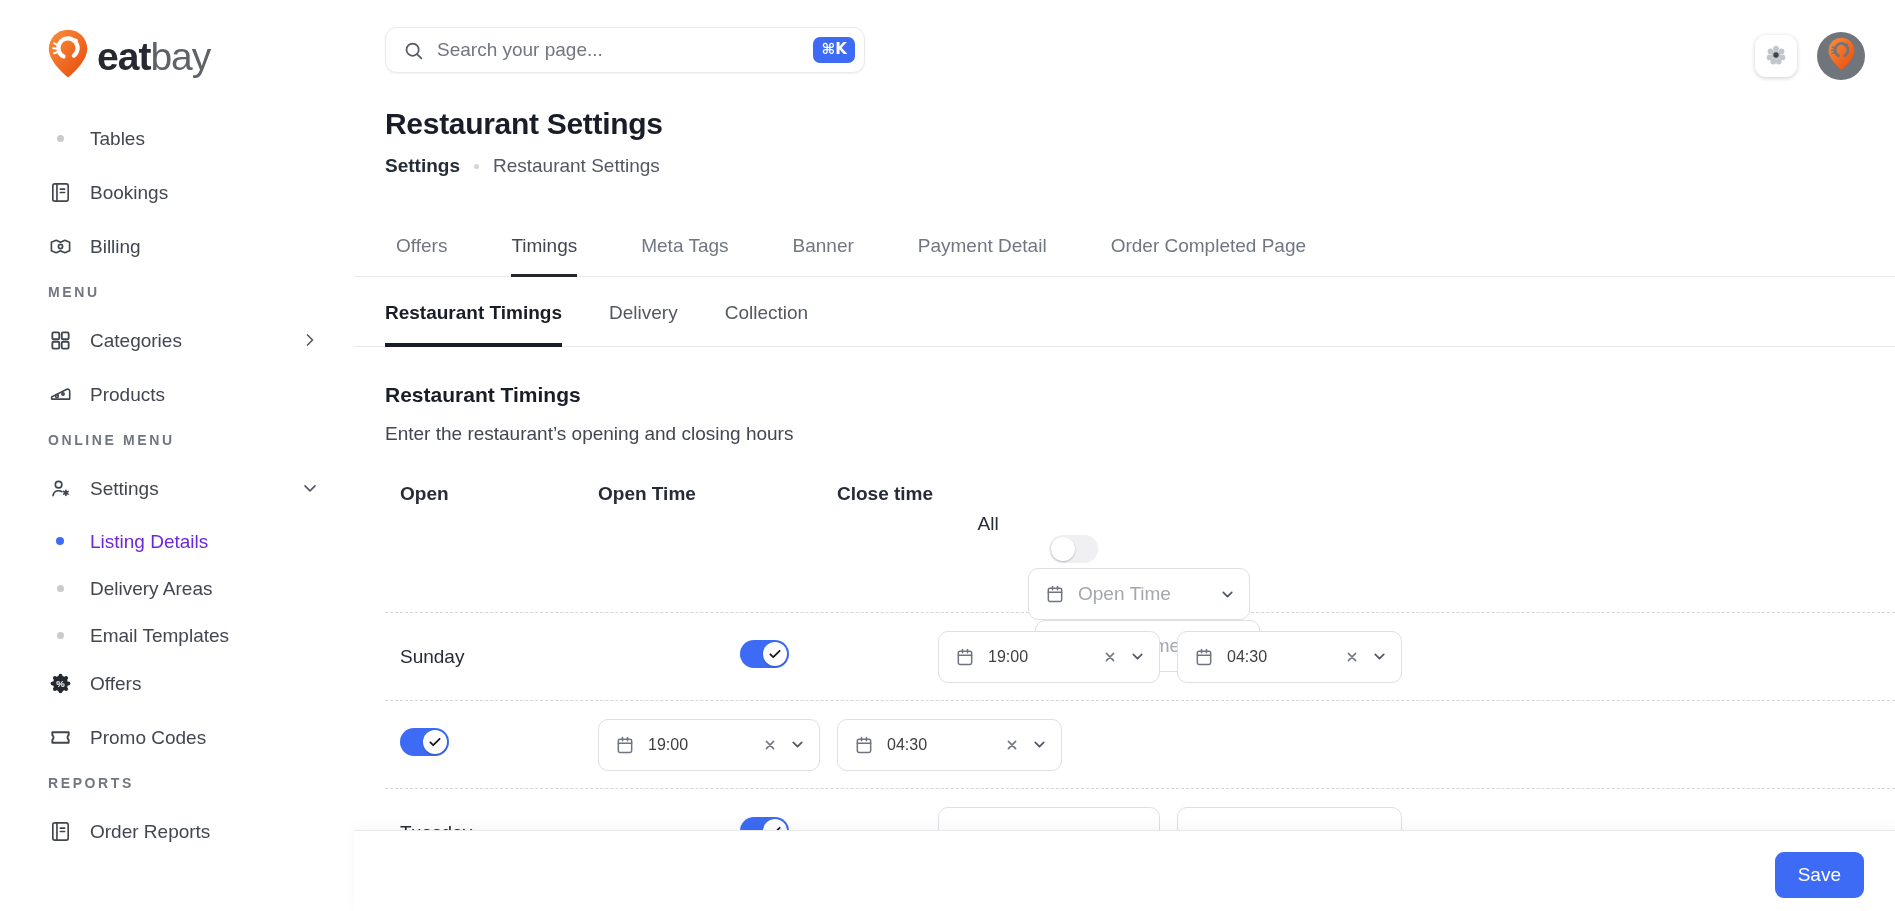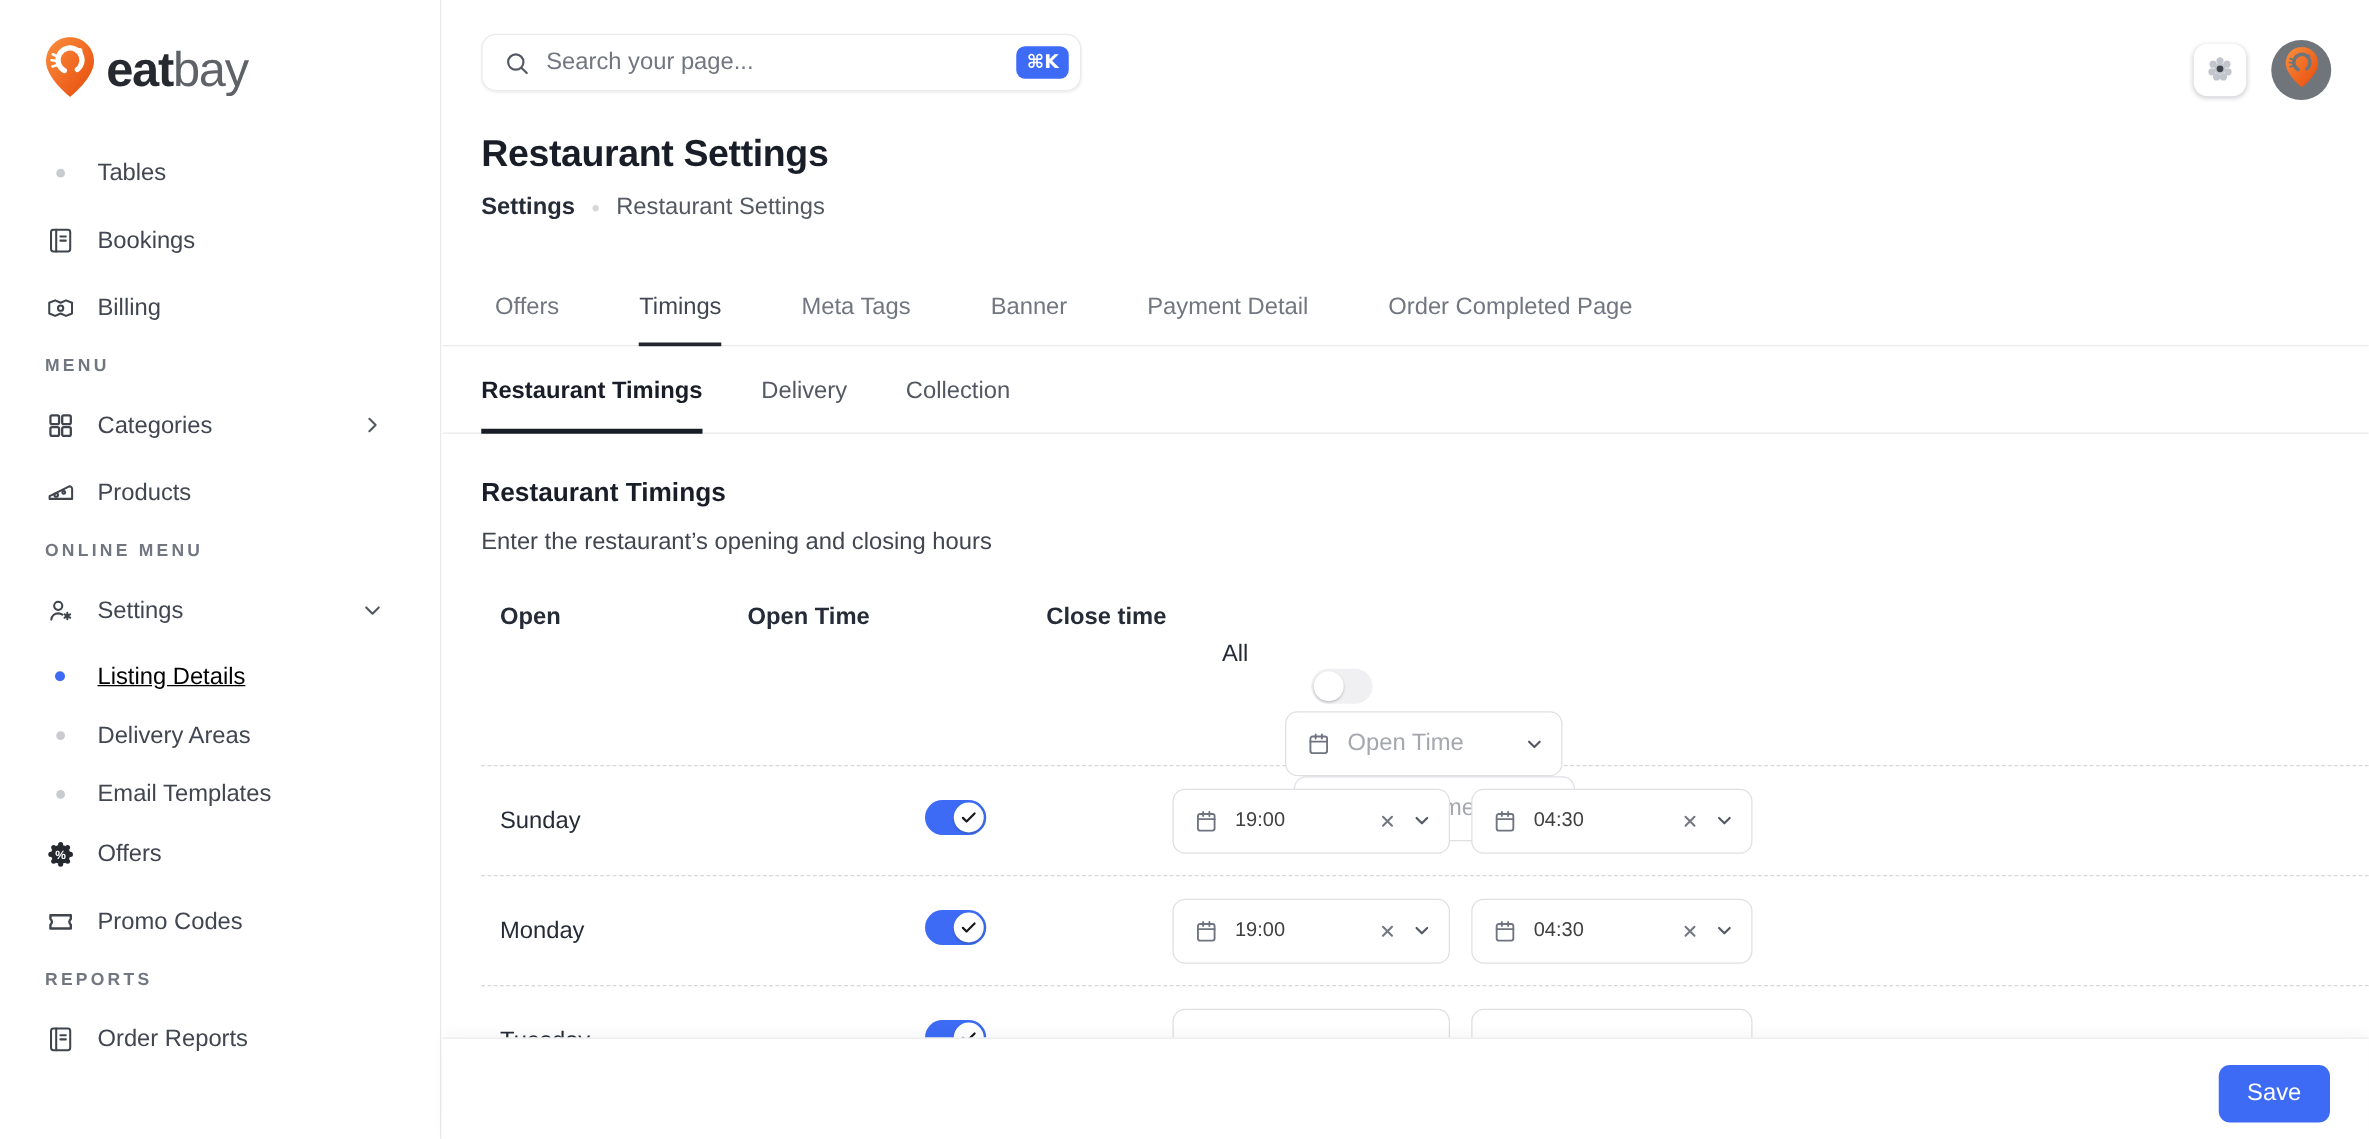--- a/index.html
+++ b/index.html
@@ -4,40 +4,40 @@
 <style>
   * { box-sizing: border-box; }
   html,body { margin:0; padding:0; }
   body {
     width:1895px; height:911px; overflow:hidden; position:relative;
     background:#fff; color:#181D27;
     font-family:"Liberation Sans", sans-serif;
   }
 
   
-  .sidebar{ position:absolute; left:0; top:0; bottom:0; width:353px;
+  .sidebar{ position:absolute; left:12px; top:0; bottom:0; width:353px;
     background:#fff; border-right:1px solid #E9EAEB; padding:28px 0 0 36px; }
   .brand{ display:flex; align-items:center; gap:9px; height:56px; }
   .brand-text{ font-size:39px; letter-spacing:-1px; line-height:1; }
   .brand-bold{ font-weight:700; color:#26292F; }
   .brand-light{ font-weight:400; color:#5F6368; }
   .nav{ margin-top:38px; }
   .nav-item{ display:flex; align-items:center; gap:18px; height:32px;
     margin-bottom:22px; color:#414651; font-size:19px; cursor:pointer; }
   .nav-item .lbl{ line-height:1; }
   .icon24{ width:24px; height:24px; flex:none; display:flex; align-items:center;
     justify-content:center; color:#3F444D; }
   .dot{ width:7px; height:7px; border-radius:50%; background:#C9CBCF; }
   .dot.blue{ background:#3D6BF5; width:8px; height:8px; }
   .sec-head{ font-size:14px; font-weight:700; letter-spacing:2.6px;
     color:#717680; margin:14px 0 24px; }
   .chev-side{ margin-left:auto; margin-right:44px; color:#535862; display:flex; }
   .nav-sub{ height:30px; margin-bottom:17px; }
   .nav-sub .lbl{ font-size:19px; }
-  .nav-sub.active .lbl{ color:#000000;text-decoration:underline; }
+  .nav-sub.active .lbl{ color:#6d28d9; }
   .mt4{ margin-top:4px; }
 
   
   .main{ position:absolute; left:354px; top:0; right:0; bottom:0; background:#fff; }
 
   .search-box{ position:absolute; left:31px; top:27px; width:480px; height:46px;
     border:1px solid #E9EAEB; border-radius:12px; background:#fff;
     box-shadow:0 1px 2px rgba(16,24,40,.06);
     display:flex; align-items:center; padding:0 9px 0 15px; gap:10px; }
   .search-box input{ flex:1; border:none; outline:none; font-size:19px;
@@ -470,21 +470,20 @@
           <span class="caret">
             <svg viewBox="0 0 20 20" width="17" height="17" fill="none" stroke="currentColor" stroke-width="2" stroke-linecap="round" stroke-linejoin="round">
                 <path d="M5 7.5l5 5 5-5"></path>
               </svg>
           </span>
         </div>
       </div>
     </div>
 
     <div class="t-row sep">
-      <div class="c1">Monday</div>
       <div class="c2">
         <button class="tgl on">
           <span class="knob">
             <svg viewBox="0 0 24 24" width="14" height="14" fill="none" stroke="#16181C" stroke-width="3" stroke-linecap="round" stroke-linejoin="round">
                 <path d="M4 12.5l5 5 11-11"></path>
               </svg>
           </span>
         </button>
       </div>
       <div class="c3">

